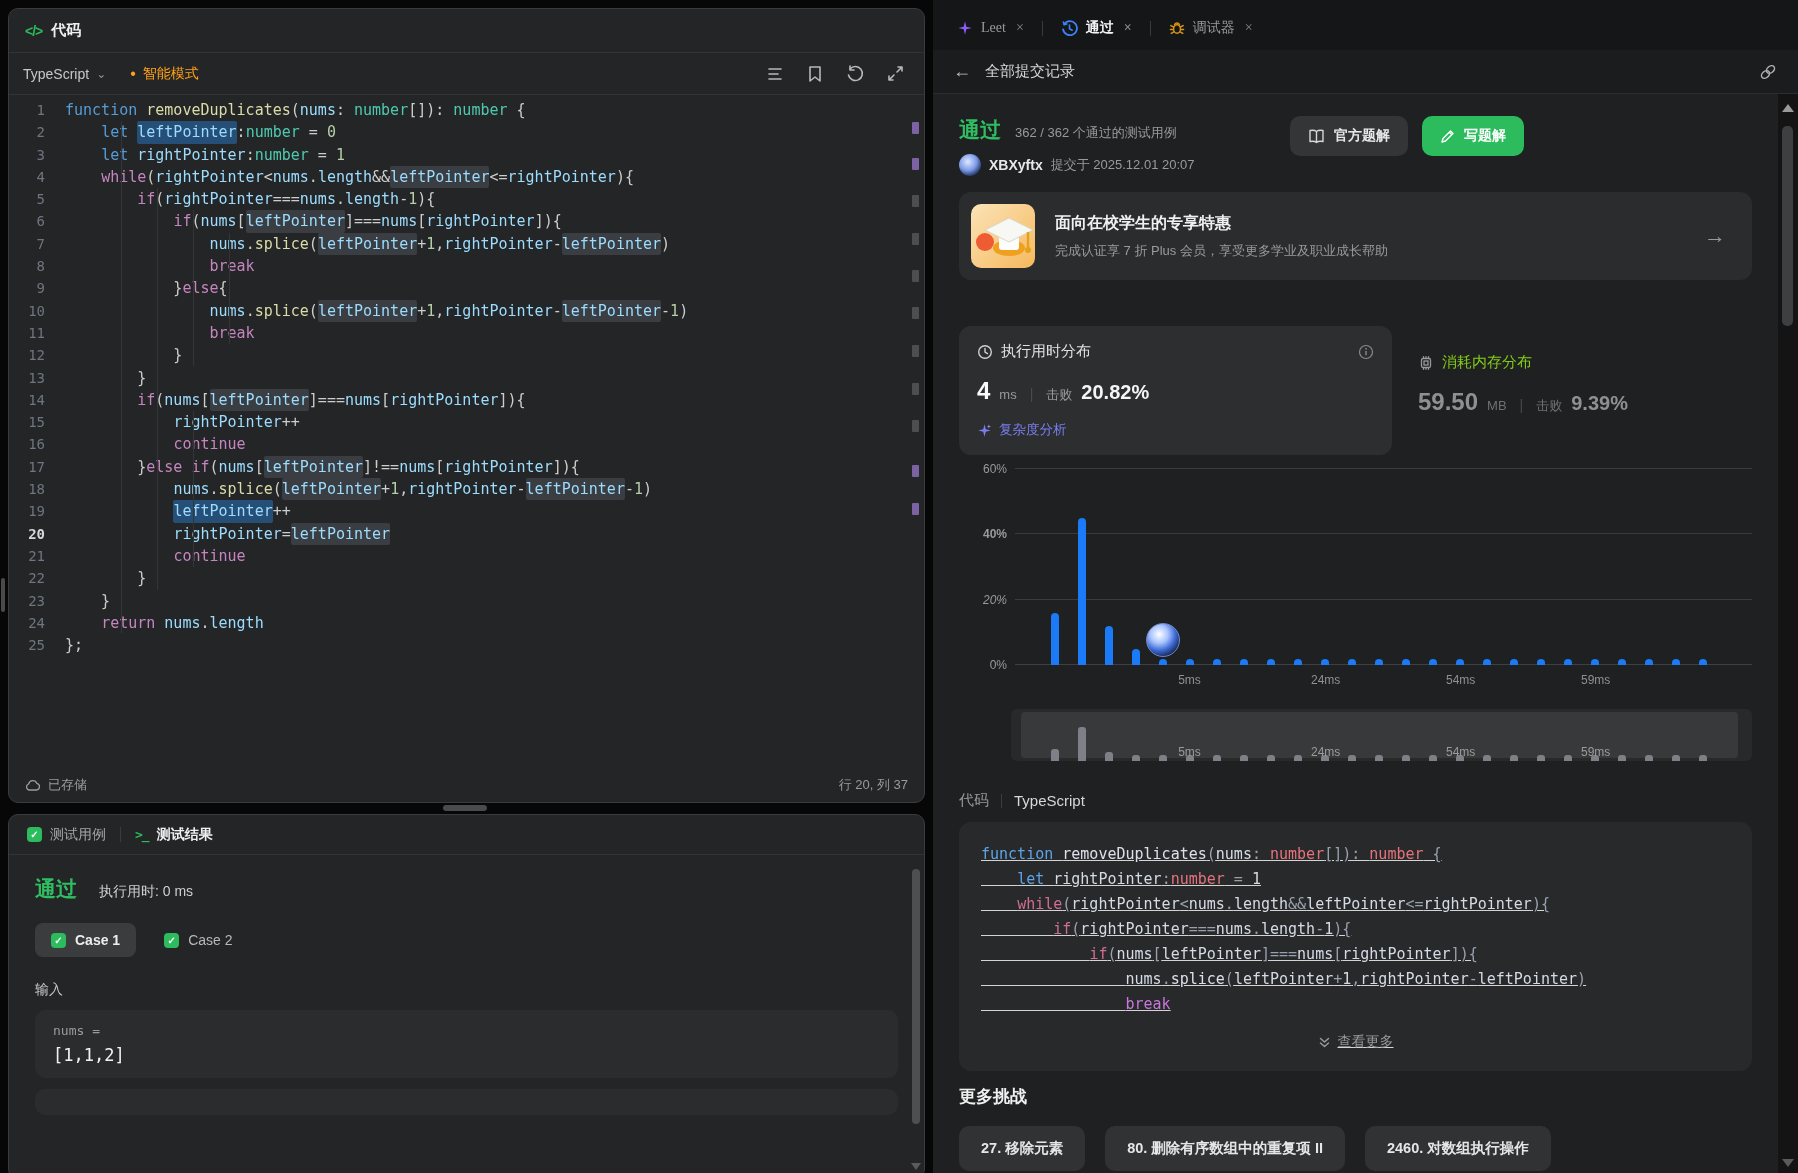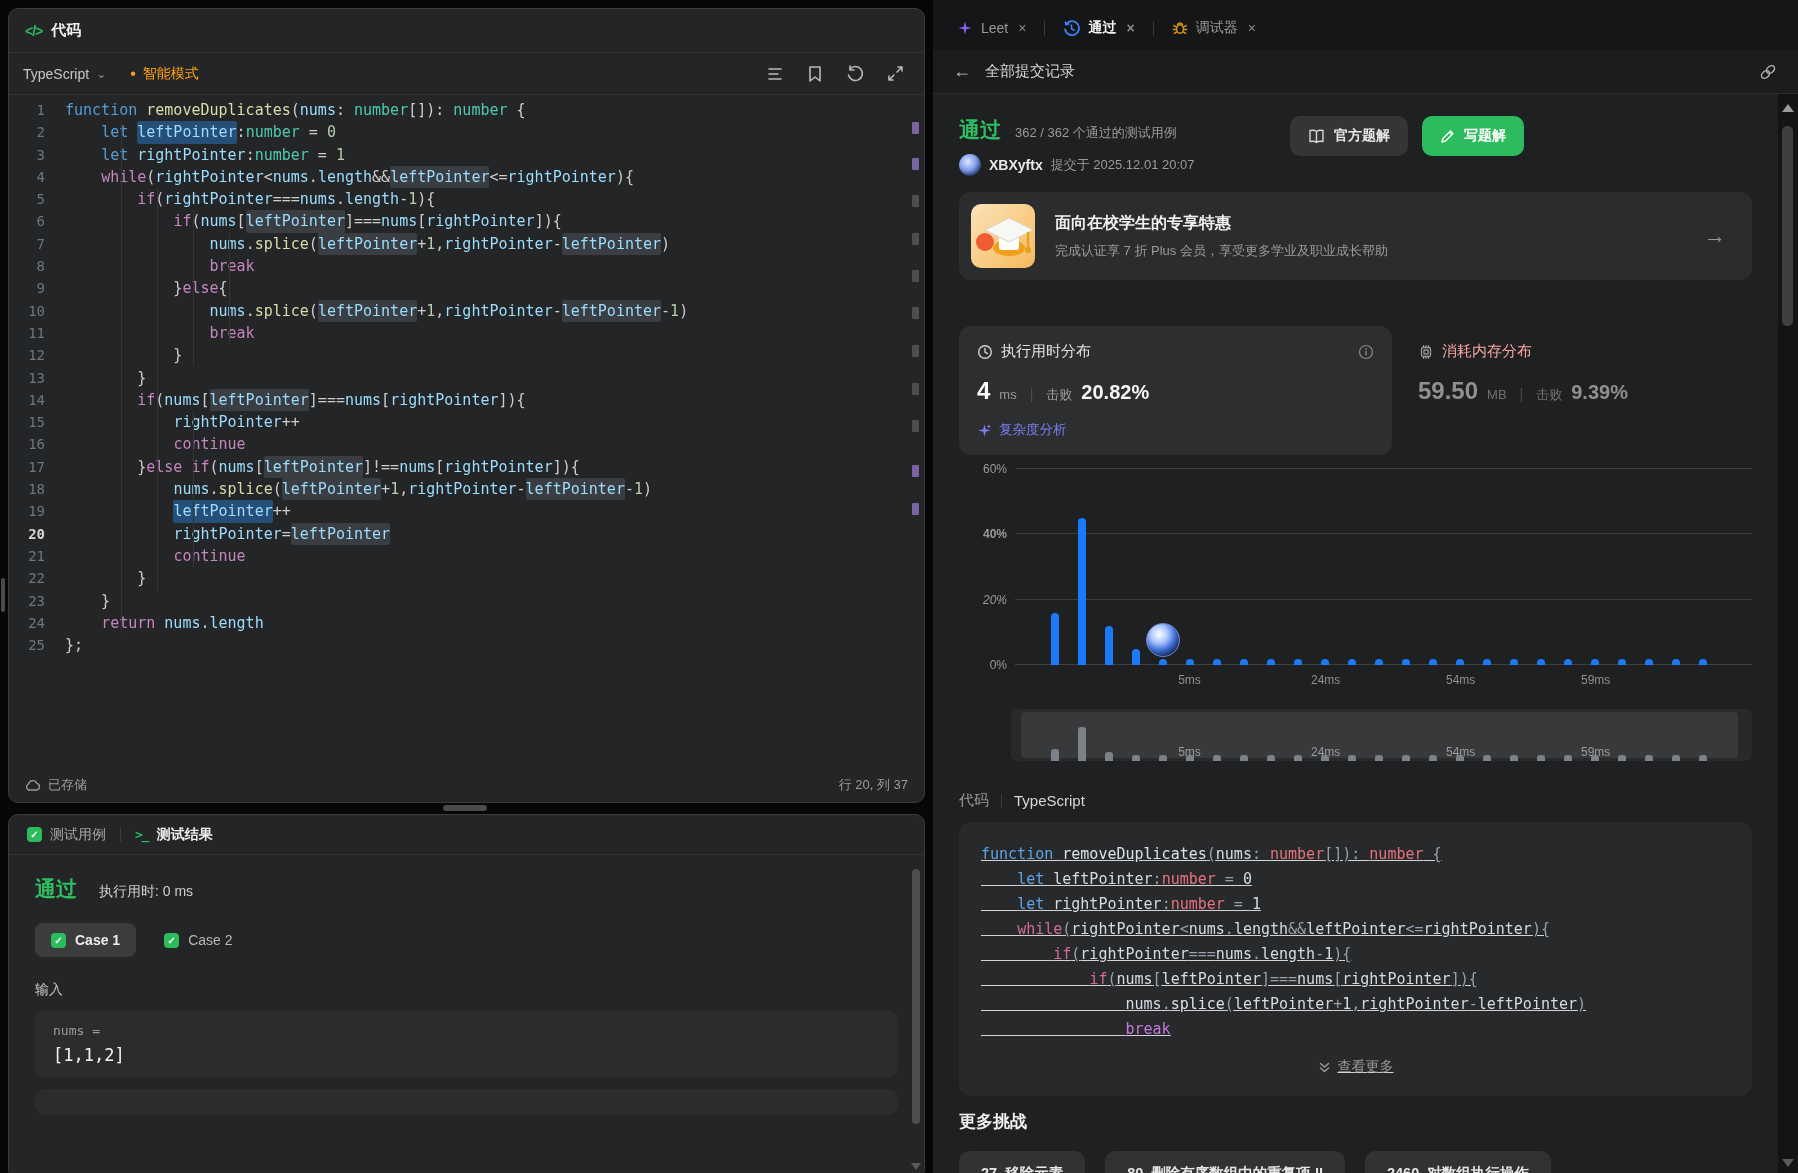--- a/index.html
+++ b/index.html
@@ -64,21 +64,21 @@
   .io-field { color:#9a9a9a; font-size:13px; font-family:"DejaVu Sans Mono",monospace; }
   .io-value { color:#f2f2f2; font-size:17px; margin-top:7px; font-family:"DejaVu Sans Mono",monospace; }
   .io-box.partial { height:14px; margin-top:11px; }
   .t-scroll { position:absolute; right:3px; top:6px; width:10px; height:calc(100% - 12px); }
   .t-thumb { position:absolute; left:1px; top:8px; width:8px; height:255px; background:#4d4f51; border-radius:4px; }
   .t-arrow-down { position:absolute; left:0; bottom:2px; width:0; height:0; border-left:5px solid transparent; border-right:5px solid transparent; border-top:7px solid #5a5b5c; }
 
   
   #right { position:absolute; left:933px; top:0; width:865px; height:1173px; display:flex; flex-direction:column; background:#1e2021; }
   .r-tabs { height:50px; background:#151617; display:flex; align-items:center; padding:10px 20px 4px 20px; gap:0; flex:none; }
-  .r-tab { display:flex; align-items:center; gap:8px; font-size:14px; color:#9a9a9a; cursor:pointer; padding:0 4px; }
+  .r-tab { display:flex; align-items:center; gap:8px; font-size:14px; color:#9a9a9a; cursor:pointer; padding:0 4px;font-family:Liberation Serif, serif; }
   .r-tab.active { color:#f5f5f5; font-weight:700; }
   .r-tab .x { color:#8a8a8a; font-size:14px; margin-left:2px; }
   .r-tabsep { width:1px; height:15px; background:#3a3a3a; margin:0 14px; }
   .r-sub { height:44px; background:#1b1c1d; border-bottom:1px solid #2c2d2e; display:flex; align-items:center; padding:0 20px; gap:14px; flex:none; }
   .back { color:#c0c0c0; font-size:18px; cursor:pointer; }
   .r-sub-title { color:#d6d6d6; font-size:15px;text-align:center; }
   .r-body { flex:1; display:flex; min-height:0; }
   .r-content { flex:1; padding:0 26px; overflow:hidden; }
   .r-scroll { width:20px; background:#141415; position:relative; flex:none; }
   .r-arrow-up { position:absolute; left:4px; top:10px; width:0; height:0; border-left:6px solid transparent; border-right:6px solid transparent; border-bottom:8px solid #9a9a9a; }
@@ -110,21 +110,21 @@
   .stat-title { display:flex; align-items:center; gap:8px; color:#e0e0e0; font-size:15px; }
   .stat-title .info { margin-left:auto; }
   .stat-value { display:flex; align-items:baseline; gap:9px; margin-top:16px; }
   .v-big { color:#fafafa; font-size:24px; font-weight:700; }
   .v-unit { color:#9a9a9a; font-size:13px; }
   .v-sep { color:#4a4a4a; font-size:14px; padding:0 4px; }
   .v-beats { color:#9a9a9a; font-size:13px; }
   .v-pct { color:#f5f5f5; font-size:20px; font-weight:700; }
   .stat-link { display:flex; align-items:center; gap:7px; margin-top:16px; color:#7b7ff2; font-size:13.5px; cursor:pointer; }
   .stat-dim { padding-top:16px; }
-  .stat-dim .stat-title { color:#fca5a5; }
+  .stat-dim .stat-title { color:#84cc16;margin-top:11px; }
   .stat-dim .v-big, .stat-dim .v-pct { color:#8f9092; }
   .stat-dim .v-unit, .stat-dim .v-beats { color:#707070; }
 
   .chart { margin-top:14px; position:relative; padding-left:56px; }
   .plot { position:relative; height:196px; }
   .gridline { position:absolute; left:0; right:0; height:1px; background:#3a3b3c; }
   .gridline.axis { background:#3f4041; }
   .ytick { position:absolute; left:-50px; width:42px; text-align:right; color:#9a9a9a; font-size:12px; transform:translateY(-6px); }
   .slots { position:absolute; left:0; bottom:0; right:0; top:0; display:flex; align-items:flex-end; padding-left:26px; }
   .slot { width:27px; flex:none; display:flex; justify-content:center; align-items:flex-end; height:100%; position:relative; }
@@ -725,21 +725,20 @@
         </div>
 
         <div class="codesec-head">
           <span class="codesec-label">代码</span>
           <span class="codesec-sep"></span>
           <span class="codesec-lang">TypeScript</span>
         </div>
         <div class="code-card">
           <div id="rc-lines">
               <div class="rc-line"><span class="tk-rkw">function </span><span class="tk-rfn">removeDuplicates</span><span class="tk-rpt">(</span><span class="tk-rvar">nums</span><span class="tk-rpt">: </span><span class="tk-rtype">number</span><span class="tk-rpt">[]): </span><span class="tk-rtype">number</span><span class="tk-rpt"> {</span></div>
-              <div class="rc-line"><span class="tk-rpt">    </span><span class="tk-rkw">let </span><span class="tk-rvar">leftPointer</span><span class="tk-rpt">:</span><span class="tk-rtype">number</span><span class="tk-rpt"> = </span><span class="tk-rnum">0</span></div>
               <div class="rc-line"><span class="tk-rpt">    </span><span class="tk-rkw">let </span><span class="tk-rvar">rightPointer</span><span class="tk-rpt">:</span><span class="tk-rtype">number</span><span class="tk-rpt"> = </span><span class="tk-rnum">1</span></div>
               <div class="rc-line"><span class="tk-rpt">    </span><span class="tk-rctl">while</span><span class="tk-rpt">(</span><span class="tk-rvar">rightPointer</span><span class="tk-rpt">&lt;</span><span class="tk-rvar">nums</span><span class="tk-rpt">.</span><span class="tk-rvar">length</span><span class="tk-rpt">&amp;&amp;</span><span class="tk-rvar">leftPointer</span><span class="tk-rpt">&lt;=</span><span class="tk-rvar">rightPointer</span><span class="tk-rpt">){</span></div>
               <div class="rc-line"><span class="tk-rpt">        </span><span class="tk-rctl">if</span><span class="tk-rpt">(</span><span class="tk-rvar">rightPointer</span><span class="tk-rpt">===</span><span class="tk-rvar">nums</span><span class="tk-rpt">.</span><span class="tk-rvar">length</span><span class="tk-rpt">-</span><span class="tk-rnum">1</span><span class="tk-rpt">){</span></div>
               <div class="rc-line"><span class="tk-rpt">            </span><span class="tk-rctl">if</span><span class="tk-rpt">(</span><span class="tk-rvar">nums</span><span class="tk-rpt">[</span><span class="tk-rvar">leftPointer</span><span class="tk-rpt">]===</span><span class="tk-rvar">nums</span><span class="tk-rpt">[</span><span class="tk-rvar">rightPointer</span><span class="tk-rpt">]){</span></div>
               <div class="rc-line"><span class="tk-rpt">                </span><span class="tk-rvar">nums</span><span class="tk-rpt">.</span><span class="tk-rfn">splice</span><span class="tk-rpt">(</span><span class="tk-rvar">leftPointer</span><span class="tk-rpt">+</span><span class="tk-rnum">1</span><span class="tk-rpt">,</span><span class="tk-rvar">rightPointer</span><span class="tk-rpt">-</span><span class="tk-rvar">leftPointer</span><span class="tk-rpt">)</span></div>
               <div class="rc-line"><span class="tk-rpt">                </span><span class="tk-rbrk">break</span></div>
             </div>
           <div class="view-more">
             <span>
               <svg width="13" height="13" viewBox="0 0 13 13">

